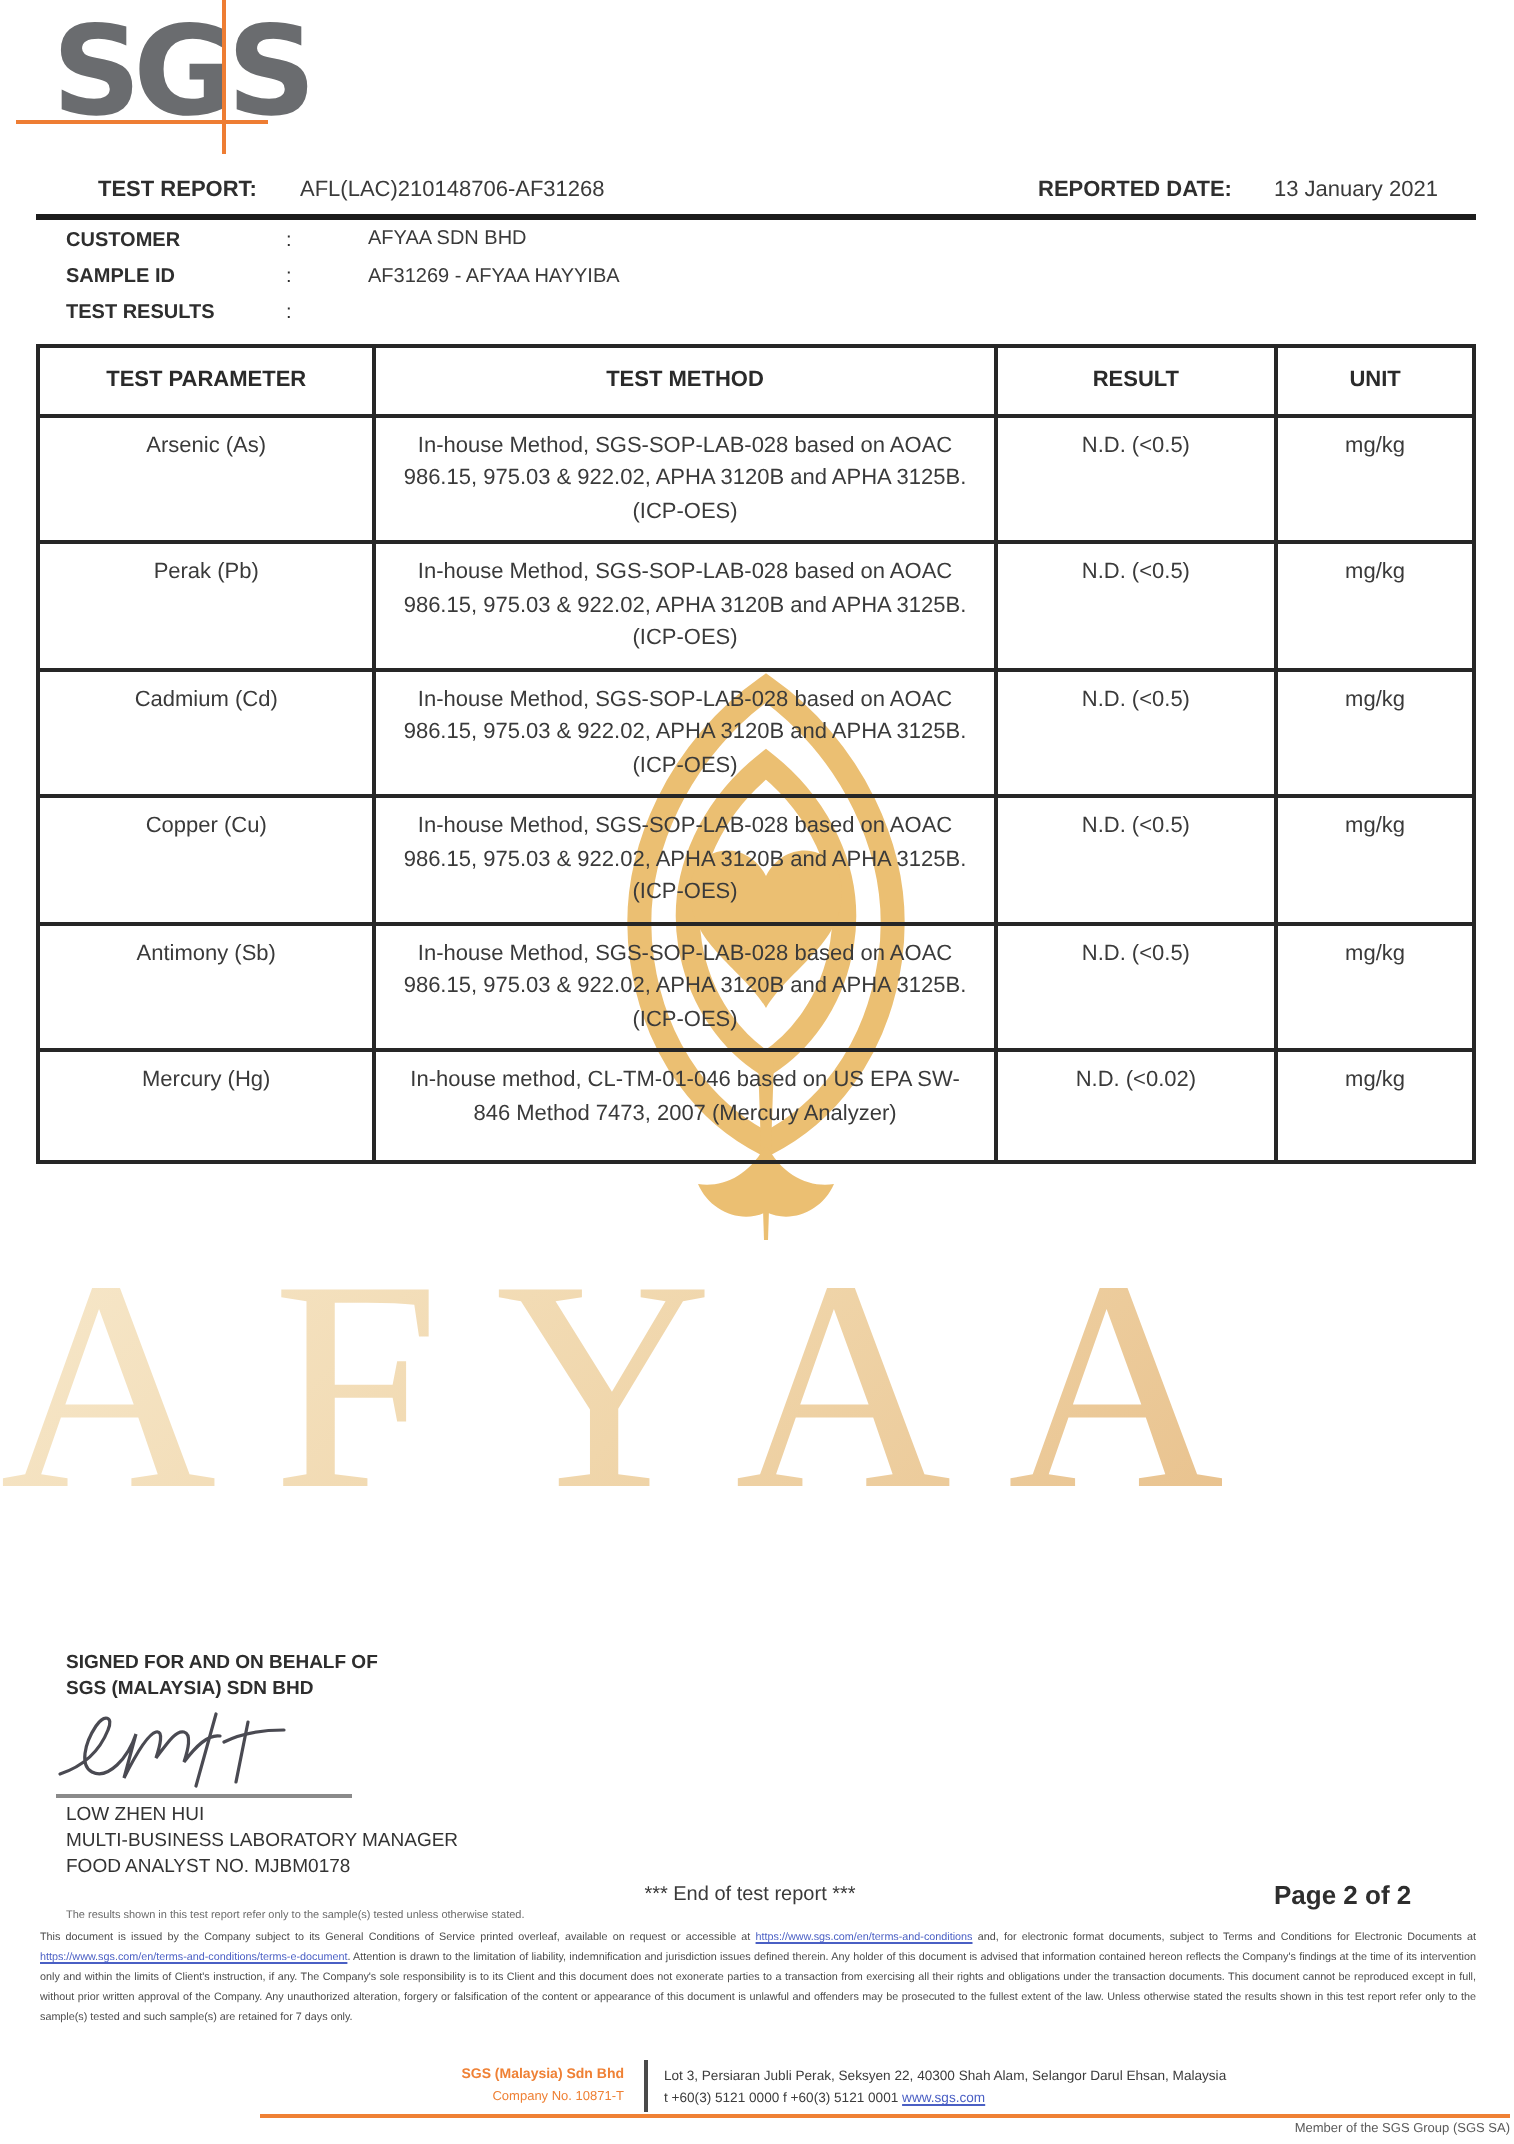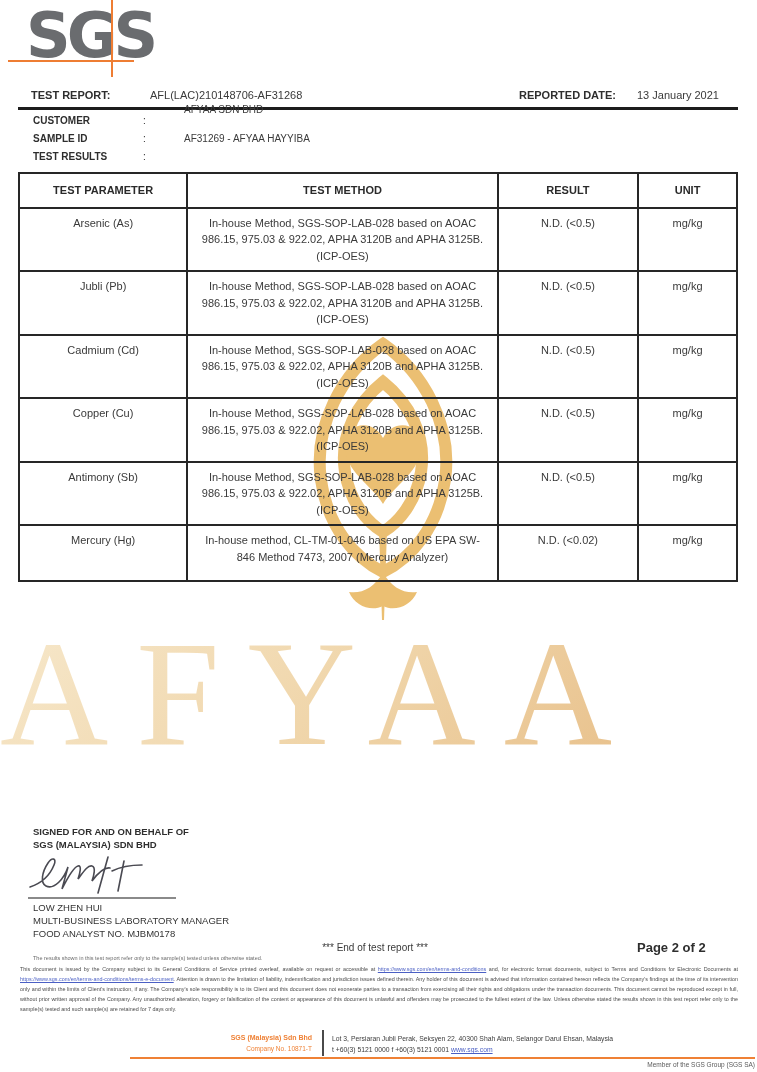--- a/index.html
+++ b/index.html
@@ -5,21 +5,21 @@
   html,body{margin:0;padding:0;background:#e8e8e8;}
   .page{
     position:relative;width:757px;height:1072px;margin:0 auto;background:#fff;
     overflow:hidden;font-family:"Liberation Sans",sans-serif;color:#3c3c3c;
   }
   
   .sgs-logo{position:absolute;left:26px;top:0px;font-family:"DejaVu Sans",sans-serif;
     font-weight:bold;font-size:62px;line-height:72px;letter-spacing:-4px;color:#6a6c6f;z-index:2;}
   .logo-hline{position:absolute;left:8px;top:60px;width:126px;height:2px;background:#ee7d33;z-index:1;}
   .logo-vline{position:absolute;left:111px;top:0;width:2px;height:77px;background:#ee7d33;z-index:3;}
-  .report-label{position:absolute;left:31px;top:89px;font-size:11px;font-weight:bold;color:#2e2e2e;}
+  .report-label{position:absolute;left:49px;top:89px;font-size:11px;font-weight:bold;color:#2e2e2e;}
   .report-number{position:absolute;left:150px;top:89px;font-size:11px;color:#3a3a3a;}
   .rep-date-label{position:absolute;left:519px;top:89px;font-size:11px;font-weight:bold;color:#2e2e2e;}
   .rep-date{position:absolute;left:637px;top:89px;font-size:11px;color:#3a3a3a;}
   .rule{position:absolute;left:18px;top:107px;width:720px;height:3px;background:#1d1d1d;}
   
   .info-label{position:absolute;left:33px;font-size:10px;font-weight:bold;color:#2e2e2e;}
   .info-colon{position:absolute;left:143px;font-size:10px;color:#2e2e2e;}
   .info-value{position:absolute;left:184px;font-size:10px;color:#3a3a3a;}
   
   table.results{position:absolute;left:18px;top:172px;width:720px;border-collapse:collapse;z-index:2;background:transparent;}
@@ -73,21 +73,21 @@
   <div class="logo-vline"></div>
 
   <div class="report-label">TEST REPORT:</div>
   <div class="report-number">AFL(LAC)210148706-AF31268</div>
   <div class="rep-date-label">REPORTED DATE:</div>
   <div class="rep-date">13 January 2021</div>
   <div class="rule"></div>
 
   <div class="info-label" style="top:115px">CUSTOMER</div>
   <div class="info-colon" style="top:115px">:</div>
-  <div class="info-value" style="top:104px">AFYAA SDN BHD</div>
+  <div class="info-value" style="top:114px">AFYAA SDN BHD</div>
 
   <div class="info-label" style="top:133px">SAMPLE ID</div>
   <div class="info-colon" style="top:133px">:</div>
   <div class="info-value" style="top:133px">AF31269 - AFYAA HAYYIBA</div>
 
   <div class="info-label" style="top:151px">TEST RESULTS</div>
   <div class="info-colon" style="top:151px">:</div>
 
   <svg class="emblem" viewBox="0 0 200 295">
     <g fill="none" stroke="#eaba67" stroke-width="12" stroke-linecap="round">
@@ -109,21 +109,21 @@
       </tr>
     </thead>
     <tbody>
         <tr>
           <td class="col-parameter">Arsenic (As)</td>
           <td class="col-method">In-house Method, SGS-SOP-LAB-028 based on AOAC 986.15, 975.03 &amp; 922.02, APHA 3120B and APHA 3125B. (ICP-OES)</td>
           <td class="col-result">N.D. (&lt;0.5)</td>
           <td class="col-unit">mg/kg</td>
         </tr>
         <tr>
-          <td class="col-parameter">Jubli (Pb)</td>
+          <td class="col-parameter">Perak (Pb)</td>
           <td class="col-method">In-house Method, SGS-SOP-LAB-028 based on AOAC 986.15, 975.03 &amp; 922.02, APHA 3120B and APHA 3125B. (ICP-OES)</td>
           <td class="col-result">N.D. (&lt;0.5)</td>
           <td class="col-unit">mg/kg</td>
         </tr>
         <tr>
           <td class="col-parameter">Cadmium (Cd)</td>
           <td class="col-method">In-house Method, SGS-SOP-LAB-028 based on AOAC 986.15, 975.03 &amp; 922.02, APHA 3120B and APHA 3125B. (ICP-OES)</td>
           <td class="col-result">N.D. (&lt;0.5)</td>
           <td class="col-unit">mg/kg</td>
         </tr>

